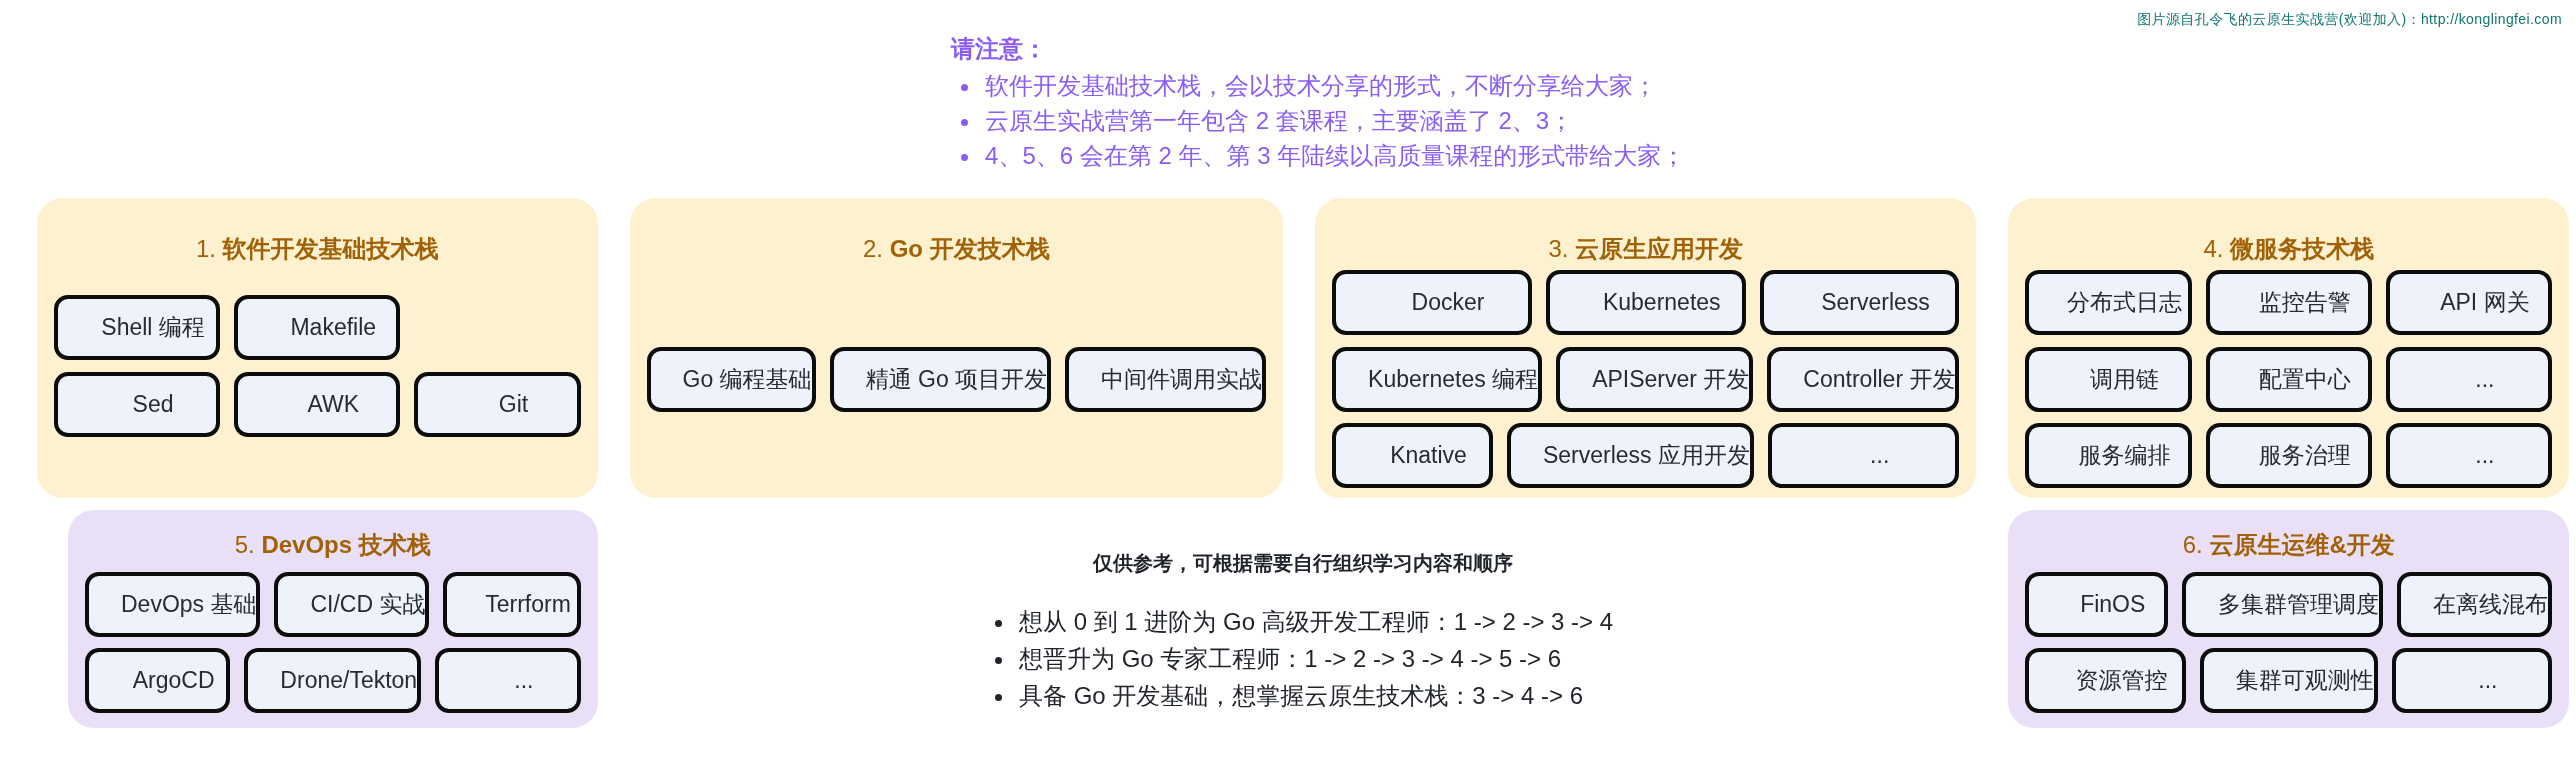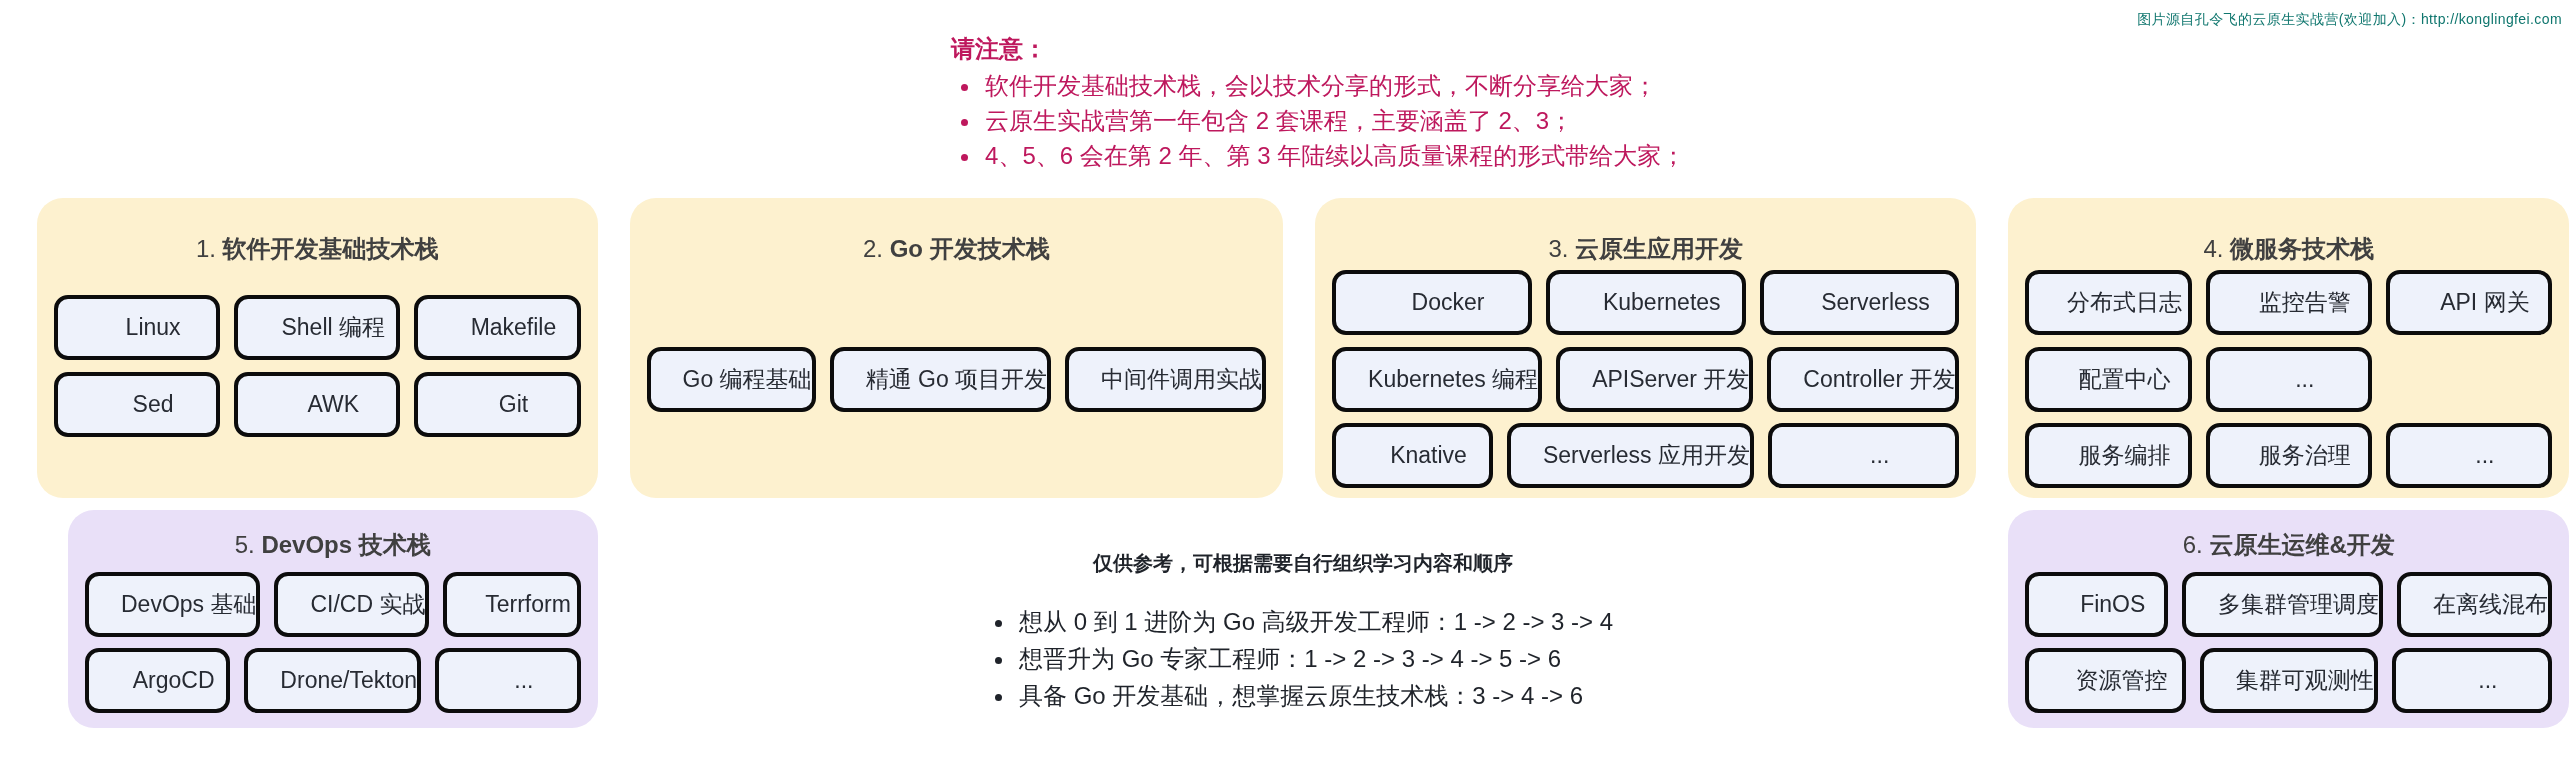--- a/index.html
+++ b/index.html
@@ -11,21 +11,21 @@
     color:#23262e;
   }
   
   .credit{
     position:absolute;top:10.8px;right:14px;
     font-size:14px;color:#0f766e;letter-spacing:0.4px;text-align:center;
   }
   
   .notes{
     position:absolute;left:951px;top:31px;
-    font-size:24px;color:#be185d;line-height:35px;
+    font-size:24px;color:#8b5cf6;line-height:35px;
   }
   .notes-title{font-weight:bold;}
   .notes ul{margin:2.3px 0 0 0;padding-left:31px;list-style:disc;}
   .notes li{padding-left:3.1px;}
   
   .board{
     position:absolute;left:37px;top:198px;width:2532px;
     display:grid;
     grid-template-columns:repeat(4,1fr);
     grid-template-rows:300px 218px;
@@ -35,21 +35,21 @@
     border-radius:26px;
     padding:0 17px;
     box-sizing:border-box;
     display:flex;flex-direction:column;
   }
   .card--yellow{background:#fdf1cf;}
   .card--purple{background:#e9e0f8;}
   .card-title{
     text-align:center;
     font-size:24px;line-height:31px;
-    color:#404040;
+    color:#a16207;
     margin-top:35px;
     flex:0 0 auto;
   }
   .card--short .card-title{margin-top:18.4px;}
   .card-title .num{font-weight:normal;}
   .card-title .label{font-weight:bold;}
   .items{
     flex:1 1 auto;
     display:flex;flex-direction:column;justify-content:center;
     gap:11.5px;
@@ -104,21 +104,20 @@
 
 <div class="board">
 
   <div class="card card--yellow card--raised">
     <div class="card-title">
       <span class="num">1.</span>
       <span class="label">软件开发基础技术栈</span>
     </div>
     <div class="items">
       <div class="row">
-        <div class="item">Linux</div>
         <div class="item">Shell 编程</div>
         <div class="item">Makefile</div>
       </div>
       <div class="row">
         <div class="item">Sed</div>
         <div class="item">AWK</div>
         <div class="item">Git</div>
       </div>
     </div>
   </div>
@@ -166,20 +165,21 @@
       <span class="num">4.</span>
       <span class="label">微服务技术栈</span>
     </div>
     <div class="items">
       <div class="row">
         <div class="item">分布式日志</div>
         <div class="item">监控告警</div>
         <div class="item">API 网关</div>
       </div>
       <div class="row">
+        <div class="item">调用链</div>
         <div class="item">配置中心</div>
         <div class="item">...</div>
       </div>
       <div class="row">
         <div class="item">服务编排</div>
         <div class="item">服务治理</div>
         <div class="item">...</div>
       </div>
     </div>
   </div>

